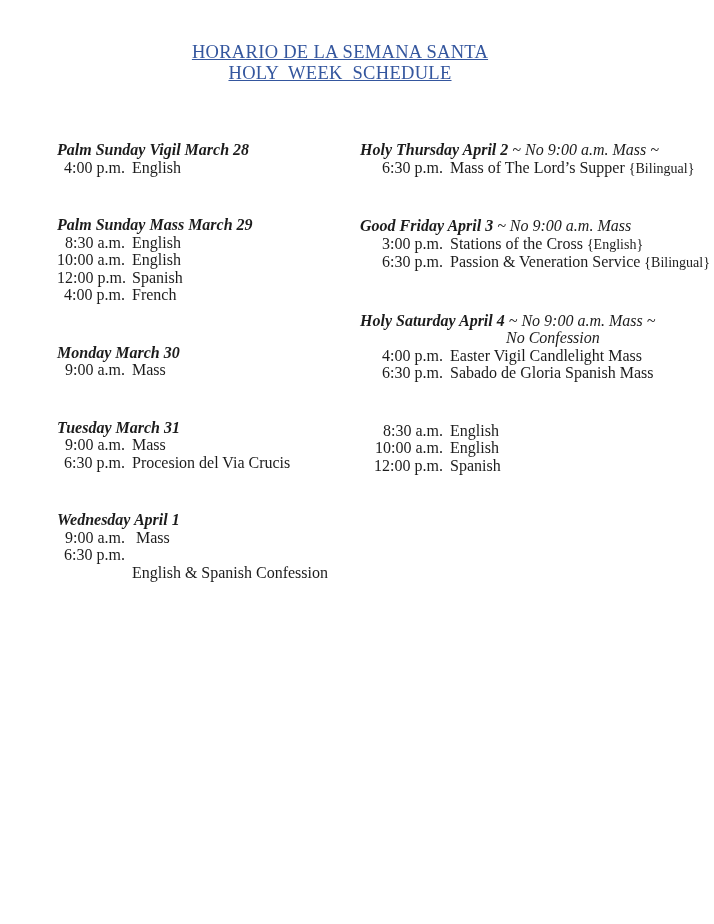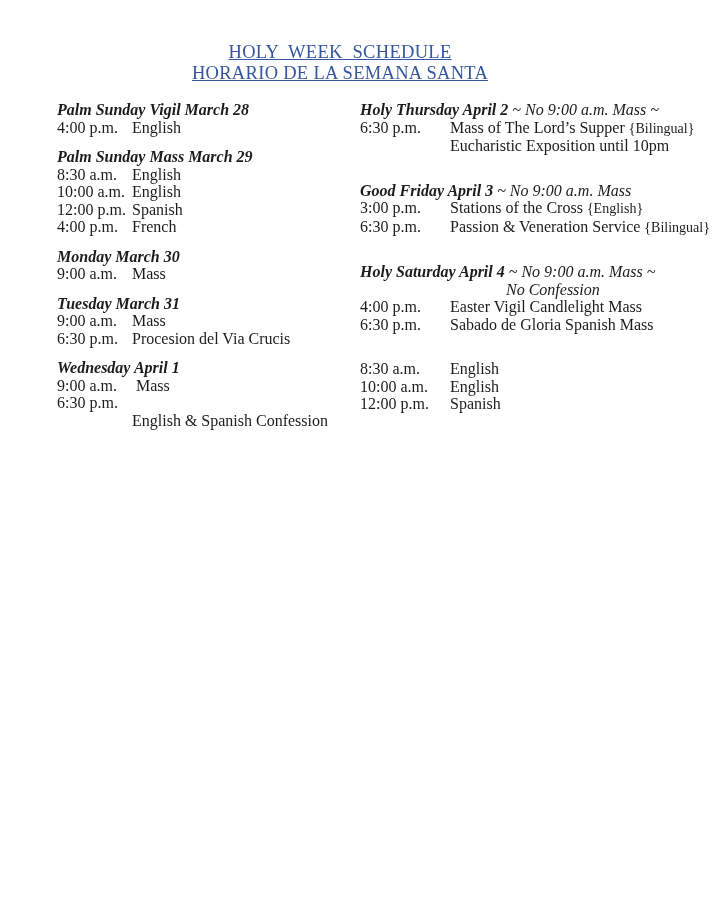--- a/index.html
+++ b/index.html
@@ -24,42 +24,42 @@
     line-height: 21px;
     color: #34569e;
     text-decoration: underline;
     white-space: pre;
     letter-spacing: 0.3px;
   }
   .columns { position: absolute; top: 101px; left: 0; width: 714px; }
   .col { position: absolute; top: 0; font-size: 16px; line-height: 17.5px; }
   .col-left  { left: 57px;  width: 302px; }
   .col-right { left: 360px; width: 352px; }
-  .section { margin-bottom: 12px; }
+  .section { margin-bottom: 12px; margin-top: 40px; }
   .col-right .section { margin-bottom: 27px; }
   .header { font-weight: bold; font-style: italic; }
   .note { font-style: italic; }
   .note2 { font-style: italic; padding-left: 146px; white-space: pre; }
   .entry { display: flex; }
-  .time { flex: 0 0 auto; white-space: pre; }
+  .time { flex: 0 0 auto; text-align: right; white-space: pre; }
   .col-left .time  { width: 68px; }
   .col-right .time { width: 83px; }
   .desc { margin-left: 7px; white-space: pre-wrap; }
   .desc2 { white-space: pre; }
   .col-left .desc2  { padding-left: 75px; }
   .col-right .desc2 { padding-left: 90px; }
   .tag { font-size: 14px; }
 </style>
 </head>
 <body>
 
 <div class="page">
   <div class="title-block">
+    <div class="title-line">HORARIO DE LA SEMANA SANTA</div>
     <div class="title-line">HOLY  WEEK  SCHEDULE</div>
-    <div class="title-line">HORARIO DE LA SEMANA SANTA</div>
   </div>
   <div class="columns">
     <div class="col col-left" id="col-left">
         <div class="section">
           <div class="header-line"><span class="header">Palm Sunday Vigil March 28</span></div>
           <div class="entry">
             <span class="time">4:00 p.m.</span>
             <span class="desc"><span class="desc-text">English</span></span>
           </div>
         </div>
@@ -112,21 +112,20 @@
           <div class="desc2">English &amp; Spanish Confession</div>
         </div>
       </div>
     <div class="col col-right" id="col-right">
         <div class="section">
           <div class="header-line"><span class="header">Holy Thursday April 2</span> <span class="note">~ No 9:00 a.m. Mass ~</span></div>
           <div class="entry">
             <span class="time">6:30 p.m.</span>
             <span class="desc"><span class="desc-text">Mass of The Lord’s Supper</span> <span class="tag">{Bilingual}</span></span>
           </div>
-          <div class="desc2">Eucharistic Exposition until 10pm</div>
         </div>
         <div class="section">
           <div class="header-line"><span class="header">Good Friday April 3</span> <span class="note">~ No 9:00 a.m. Mass</span></div>
           <div class="entry">
             <span class="time">3:00 p.m.</span>
             <span class="desc"><span class="desc-text">Stations of the Cross</span> <span class="tag">{English}</span></span>
           </div>
           <div class="entry">
             <span class="time">6:30 p.m.</span>
             <span class="desc"><span class="desc-text">Passion &amp; Veneration Service</span> <span class="tag">{Bilingual}</span></span>

